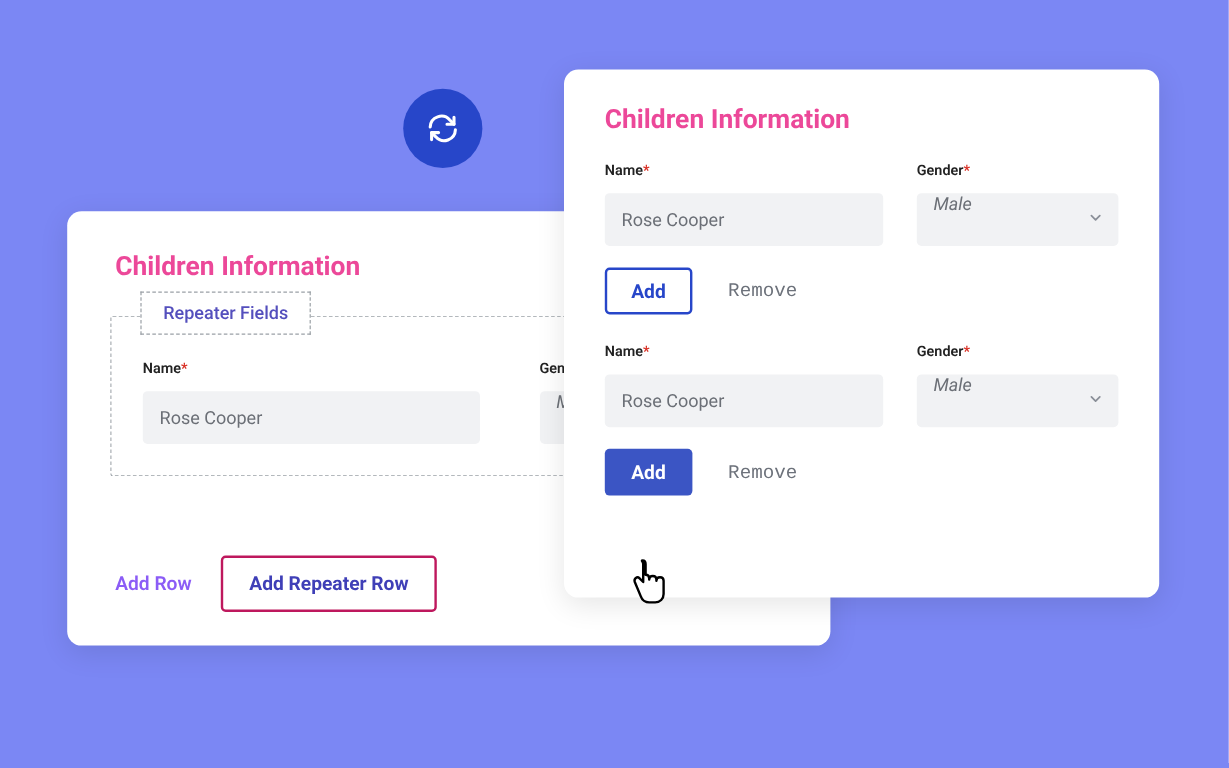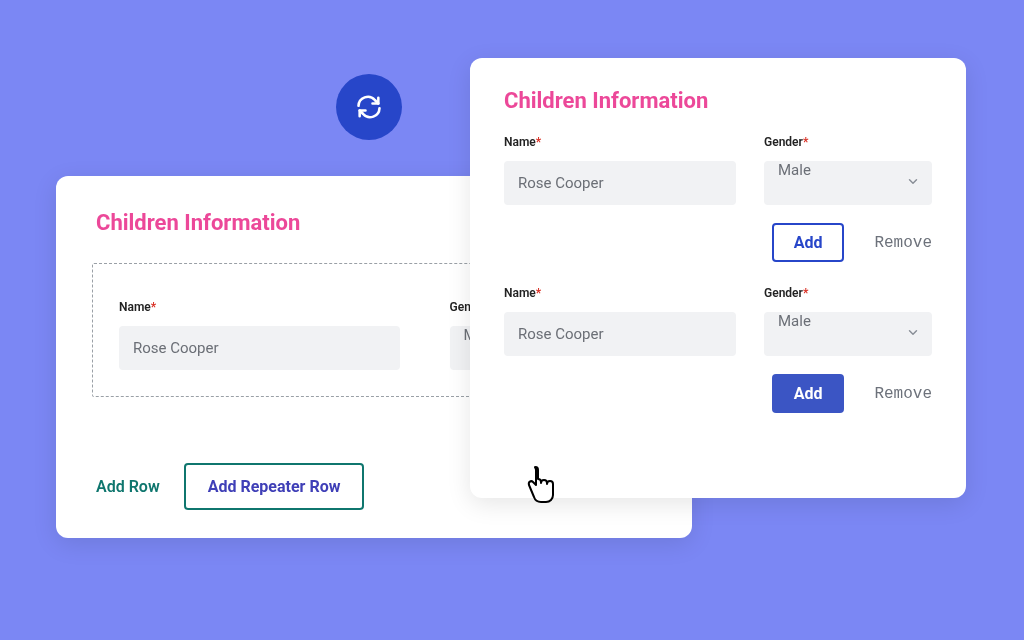--- a/index.html
+++ b/index.html
@@ -71,44 +71,44 @@
     width: 100%;
     height: 44px;
     border: none;
     background: #f1f2f4;
     border-radius: 4px;
     padding: 0 14px;
     font-size: 15px;
     color: #6b6f76;
   }
   .select-wrap { position: relative; }
-  .select { padding-right: 24px; cursor: pointer; }
+  .select { padding-right: 24px; cursor: pointer; font-style: italic; }
   .chev {
     position: absolute;
     right: 12px;
     top: 50%;
     transform: translateY(-50%);
     color: #8a8f98;
     pointer-events: none;
   }
   .row-actions-left {
     position: absolute;
     left: 40px;
     bottom: 28px;
     display: flex;
     align-items: center;
     gap: 24px;
   }
   .text-muted {
-    color: #0f766e;
+    color: #8b5cf6;
     font-size: 16px;
     font-weight: 600;
   }
   .btn-outline-primary {
-    border: 2px solid #0f766e;
+    border: 2px solid #be185d;
     color: #3f3fb7;
     background: #fff;
     font-size: 16px;
     font-weight: 700;
     padding: 12px 22px;
     border-radius: 4px;
     cursor: pointer;
   }
   
   .card-right {
@@ -123,21 +123,20 @@
     display: flex;
     gap: 28px;
   }
   .field-col-r1 { flex: 0 0 232px; }
   .field-col-r2 { flex: 1; }
   .actions-row {
     display: flex;
     align-items: center;
     gap: 30px;
     margin: 18px 0 24px 0;
-    justify-content: flex-end;
   }
   .btn-outline-small {
     border: 2px solid #2746c9;
     color: #2746c9;
     background: #fff;
     font-size: 16px;
     font-weight: 700;
     padding: 8px 20px;
     border-radius: 4px;
     cursor: pointer;
@@ -193,20 +192,21 @@
       <polyline points="20 4 20 9 15 9"></polyline>
       <path d="M21 13a8 8 0 0 1-14 5l-3-3"></path>
       <polyline points="4 20 4 15 9 15"></polyline>
     </svg>
   </div>
 
   <div class="card card-left">
     <div class="card-title">Children Information</div>
 
     <div class="dashed-area">
+      <div class="dashed-tag">Repeater Fields</div>
 
       <div class="field-row">
         <div class="field-col wide">
           <label class="label">
             <span>Name</span><span class="req">*</span>
           </label>
           <input class="input" type="text" value="Rose Cooper" style="">
         </div>
         <div class="field-col narrow">
           <label class="label">

